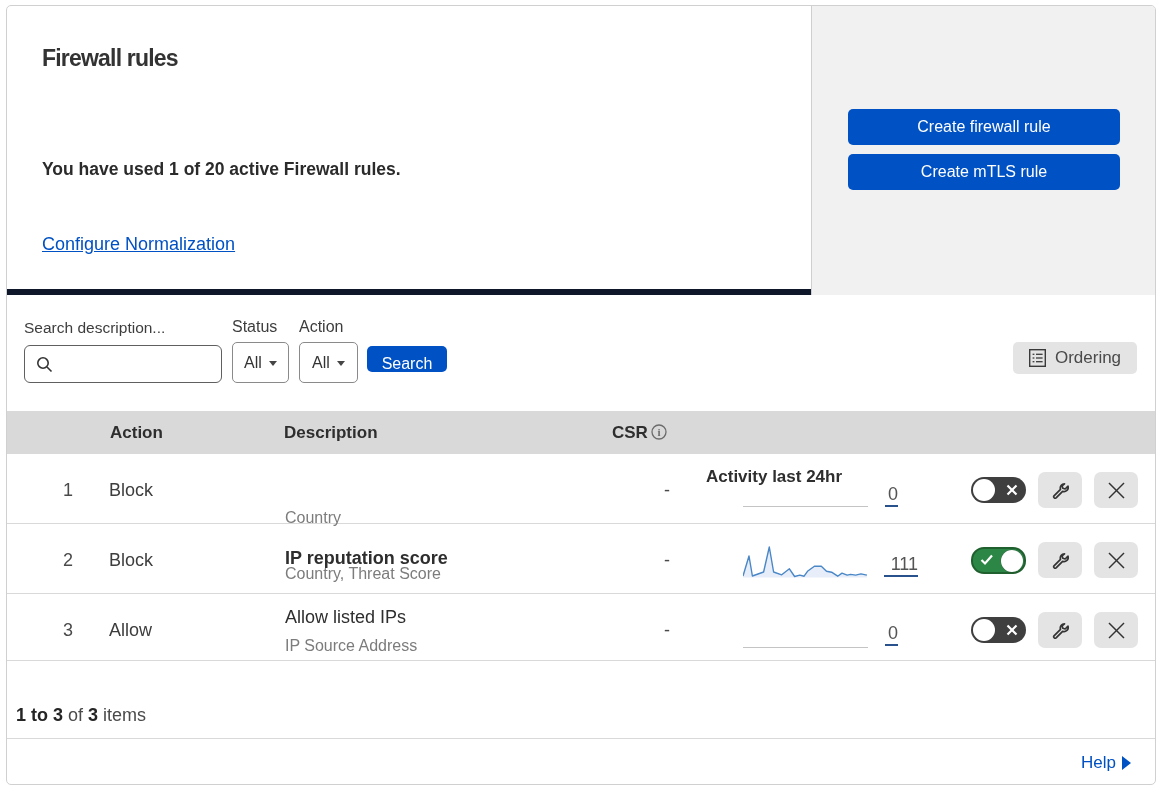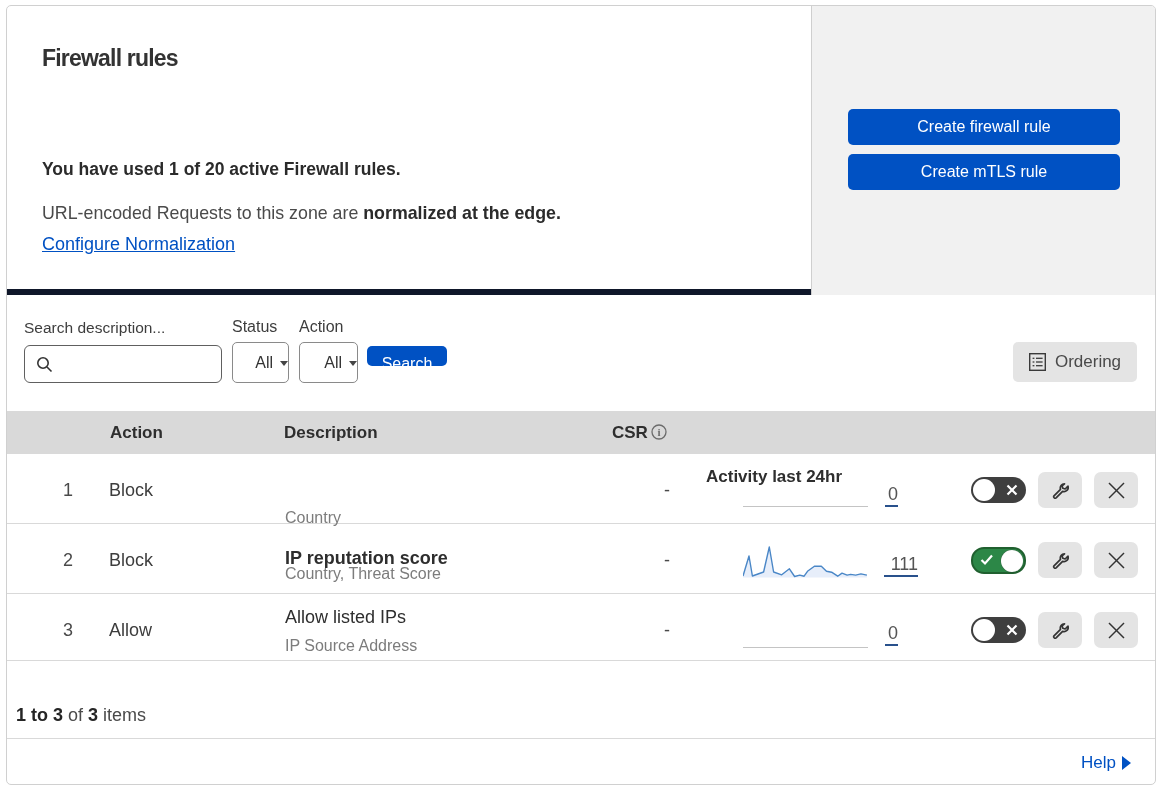--- a/index.html
+++ b/index.html
@@ -12,24 +12,24 @@
 h1.title { position:absolute; left:35px; top:39px; font-size:23px; font-weight:700; color:#333; letter-spacing:-0.8px; }
 .para { position:absolute; left:35px; top:72px; font-size:18px; line-height:26.5px; color:#4a4a4a; }
 .bold1 { position:absolute; left:35px; top:153px; font-size:17.5px; font-weight:700; color:#2b2b2b; }
 .para2 { position:absolute; left:35px; top:197px; font-size:17.8px; color:#4a4a4a; }
 .cfglink { position:absolute; left:35px; top:228px; font-size:18px; color:#0051c3; text-decoration:underline; }
 .bluebtn { position:absolute; left:841px; width:272px; height:36px; background:#0051c3; border-radius:5px; color:#fff; font-size:16px; text-align:center; line-height:35px; }
 
 
 .lbl { position:absolute; font-size:15.5px; color:#3d3d3d; }
 .searchbox { position:absolute; left:17px; top:339px; width:198px; height:38px; border:1px solid #606060; border-radius:6px; background:#fff; }
-.selbox { position:absolute; top:336px; height:41px; border:1px solid #8a8a8a; border-radius:5px; background:#fff; font-size:16px; color:#333; display:flex; align-items:center; justify-content:flex-end; gap:7px; }
+.selbox { position:absolute; top:336px; height:41px; border:1px solid #8a8a8a; border-radius:5px; background:#fff; font-size:16px; color:#333; display:flex; align-items:center; justify-content:center; gap:7px; }
 .tri-down { width:0; height:0; border-left:4.5px solid transparent; border-right:4.5px solid transparent; border-top:5.5px solid #454545; margin-top:2px; }
-.searchbtn { position:absolute; left:360px; top:340px; width:80px; height:20px; background:#0051c3; border-radius:5px; color:#fff; font-size:16px; text-align:center; line-height:35px; }
-.orderbtn { position:absolute; left:1006px; top:336px; width:124px; height:40px; background:#e4e4e4; border-radius:5px; color:#4a4a4a; font-size:17px; display:flex; align-items:center; justify-content:center; gap:9px; }
+.searchbtn { position:absolute; left:360px; top:340px; width:80px; height:26px; background:#0051c3; border-radius:5px; color:#fff; font-size:16px; text-align:center; line-height:35px; }
+.orderbtn { position:absolute; left:1006px; top:336px; width:124px; height:32px; background:#e4e4e4; border-radius:5px; color:#4a4a4a; font-size:17px; display:flex; align-items:center; justify-content:center; gap:9px; }
 
 
 .thead { position:absolute; left:0; top:405px; width:1148px; height:43px; background:#d9d9d9; }
 .th { position:absolute; font-size:17px; font-weight:700; color:#2e2e2e; top:12px; }
 .row { position:absolute; left:0; width:1148px; border-bottom:1px solid #d9d9d9; }
 .rnum { position:absolute; left:50px; width:22px; text-align:center; font-size:18px; color:#4a4a4a; }
 .ract { position:absolute; left:102px; font-size:18px; color:#3d3d3d; }
 .rtitle { position:absolute; left:278px; font-size:18px; color:#2e2e2e; }
 .rsub { position:absolute; left:278px; font-size:16px; color:#7c7c7c; }
 .rdash { position:absolute; left:657px; font-size:18px; color:#4a4a4a; }
@@ -46,21 +46,20 @@
 .htri { width:0; height:0; border-top:7px solid transparent; border-bottom:7px solid transparent; border-left:9px solid #0051c3; }
 </style>
 </head>
 <body>
 <div class="card">
 
   <div class="topsec">
     <div class="graypanel"></div>
     <h1 class="title">Firewall rules</h1>
     <div class="bold1">You have used 1 of 20 active Firewall rules.</div>
-    <div class="para2">URL-encoded Requests to this zone are <b style="color:#2b2b2b">normalized at the edge.</b></div>
     <div class="cfglink">Configure Normalization</div>
     <div class="bluebtn" style="top:103px;">Create firewall rule</div>
     <div class="bluebtn" style="top:148px;">Create mTLS rule</div>
   </div>
 
   <div class="lbl" style="left:17px; top:313px;">Search description...</div>
   <div class="lbl" style="left:225px; top:312px; font-size:16px;">Status</div>
   <div class="lbl" style="left:292px; top:312px; font-size:16px;">Action</div>
   <div class="searchbox">
     <svg width="17" height="17" viewBox="0 0 17 17" style="position:absolute;left:11px;top:10px;">

